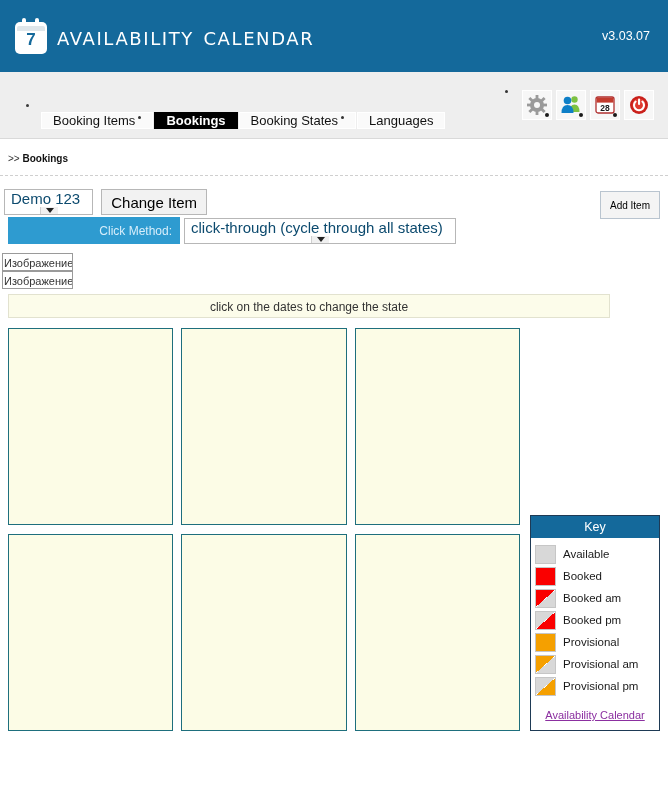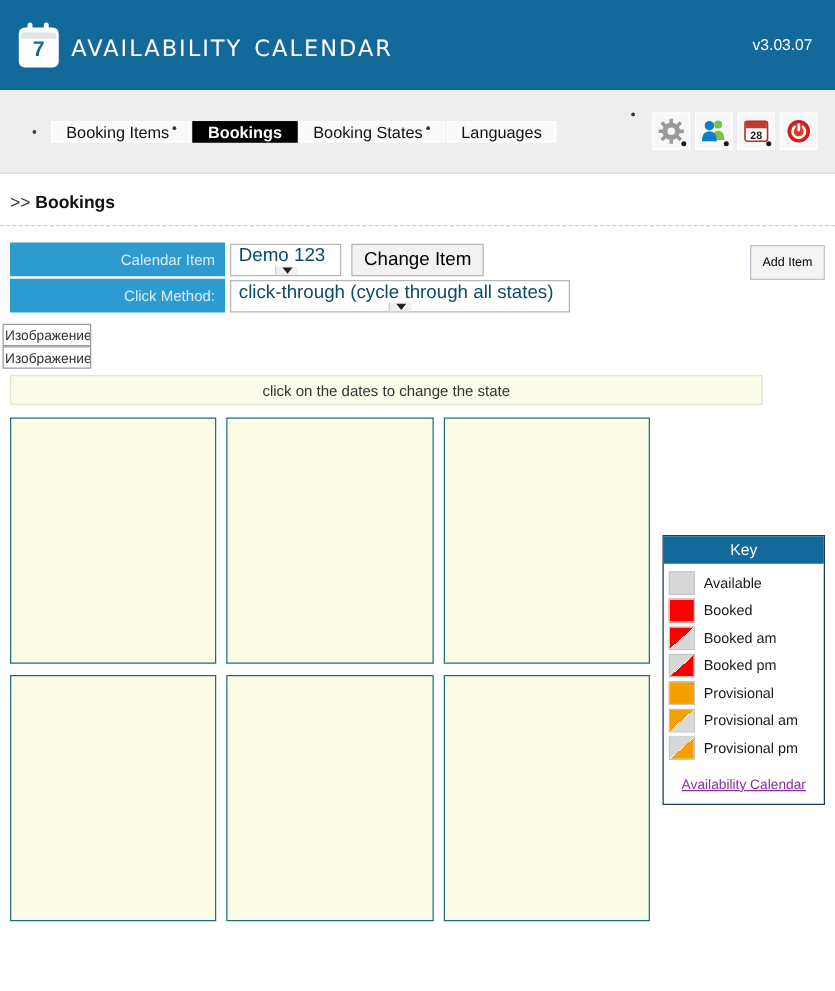--- a/index.html
+++ b/index.html
@@ -106,21 +106,21 @@
   .nav-bullet {
     width: 3px;
     height: 3px;
     background: #3a3a3a;
     border-radius: 50%;
     margin-right: 12px;
     flex: none;
   }
   .nav-tabs {
     display: flex;
-    align-items: center;
+    align-items: flex-end;
     flex: 1 1 auto;
     height: 48px;
   }
   .nav-tab {
     background: #fafafa;
     border: 1px solid #ffffff;
     display: flex;
     align-items: center;
     padding: 0 11px;
     font-size: 13px;
@@ -172,21 +172,21 @@
     width: 4px;
     height: 4px;
     background: #1a1a1a;
     border-radius: 50%;
   }
   .icon-btn svg { display: block; margin: 3px auto 0; }
 
   
   .breadcrumb {
     padding: 14px 0 11px 8px;
-    font-size: 14px;
+    font-size: 10px;
     font-weight: bold;
     color: #111;
     border-bottom: 1px dashed #cfcfcf;
     margin: 0 0 0 0;
   }
   .breadcrumb .chev { font-weight: normal; color: #333; }
 
   
   .form-area {
     position: relative;
@@ -301,21 +301,21 @@
     line-height: 24px;
     text-align: center;
     font-size: 12px;
     color: #333;
     box-sizing: border-box;
   }
 
   
   .lower {
     display: flex;
-    align-items: center;
+    align-items: flex-end;
     margin-top: 10px;
     padding: 0 8px 0 8px;
     box-sizing: border-box;
   }
   .cal-grid {
     flex: 1 1 auto;
     display: grid;
     grid-template-columns: repeat(3, 1fr);
     gap: 9px 8px;
     margin-right: 10px;
@@ -470,21 +470,20 @@
 </div>
 
 <div class="breadcrumb">
   <span class="chev">&gt;&gt;</span>
   <span>Bookings</span>
 </div>
 
 <div class="form-area">
 
   <div class="form-row">
-    <div class="form-label">Calendar Item</div>
     <div class="form-ctrl">
       <div class="sel">
         <span>Demo 123</span>
         <span class="arrowbox">
             <i class="caret"></i>
           </span>
       </div>
       <div class="btn">Change Item</div>
     </div>
   </div>

